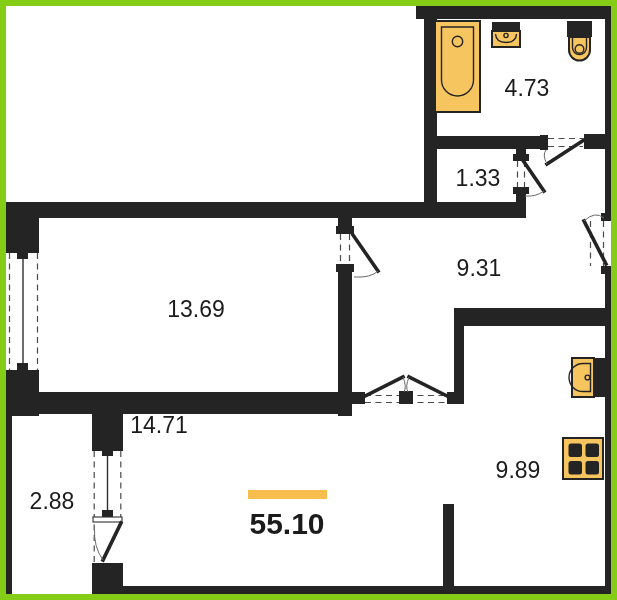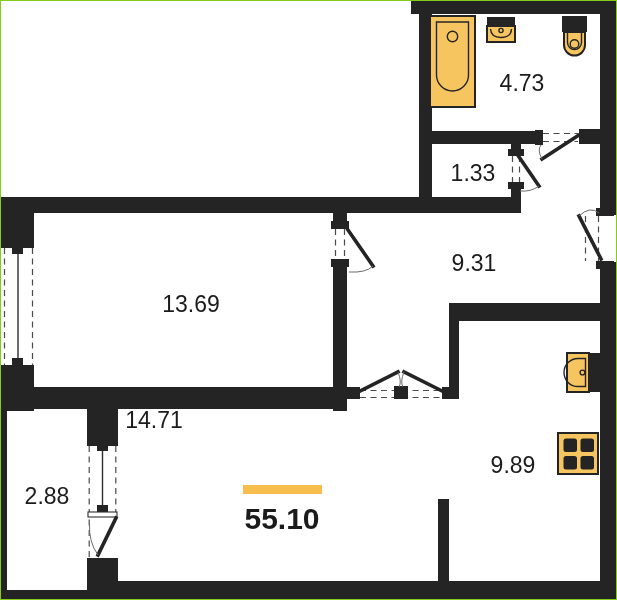--- a/index.html
+++ b/index.html
@@ -2,21 +2,21 @@
 <html style="--wall: #242424; --fixture: #F7C55F; --accent: #F7BE4E; --text: #1B1B1B; --background: #FFFFFF;"><head>
 <meta charset="utf-8">
 <style>
   :root{
     --wall:#242424; --fixture:#F7C55F; --accent:#F7BE4E;
     --text:#1B1B1B; --background:#FFFFFF;
   }
   html,body{margin:0;padding:0;background:#fff;}
   .canvas{
     position:relative;width:617px;height:600px;background:var(--background);
-    box-sizing:border-box;border:1px solid #84cc16;overflow:hidden;
+    box-sizing:border-box;border:6px solid #84cc16;overflow:hidden;
   }
   svg{display:block;}
   .wall{fill:var(--wall);}
   .post{fill:var(--wall);}
   .dash{stroke:#4a4a4a;stroke-width:1.2;stroke-dasharray:6 4.5;fill:none;}
   .leaf{stroke:var(--wall);stroke-width:3.6;stroke-linecap:square;fill:none;}
   .arc{stroke:#6a6a6a;stroke-width:1;fill:none;}
   .winline{stroke:#2e2e2e;stroke-width:1.4;}
   .winframe{fill:#ffffff;stroke:#2e2e2e;stroke-width:1.1;}
   .fixture-fill{fill:var(--fixture);stroke:var(--wall);stroke-width:2;}

